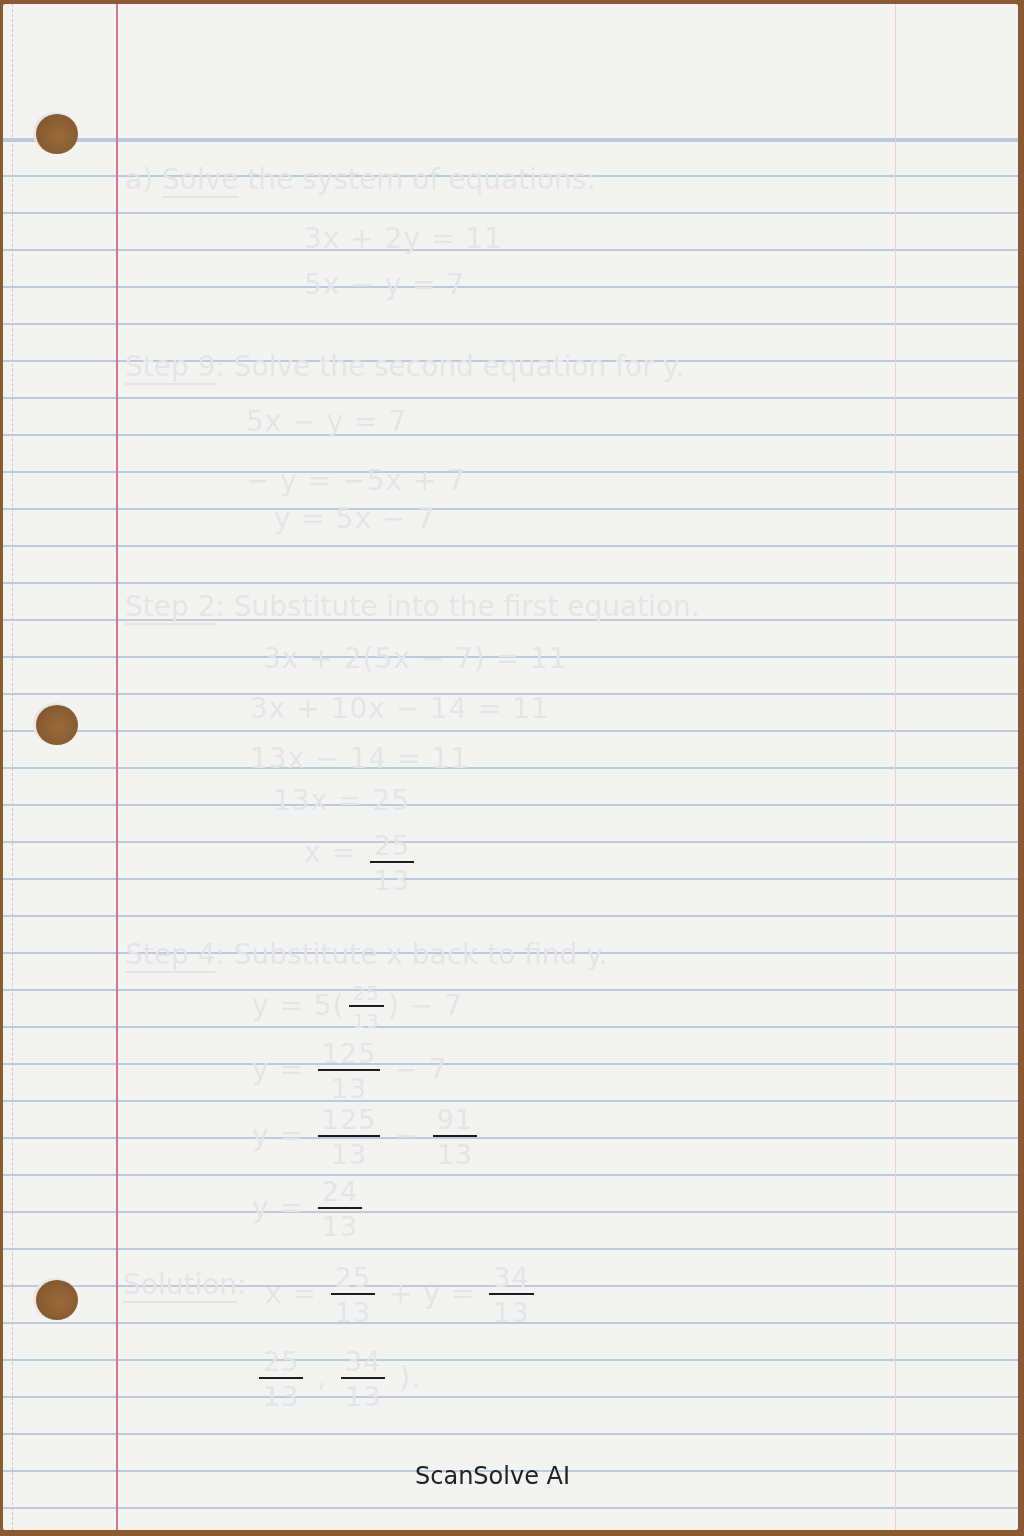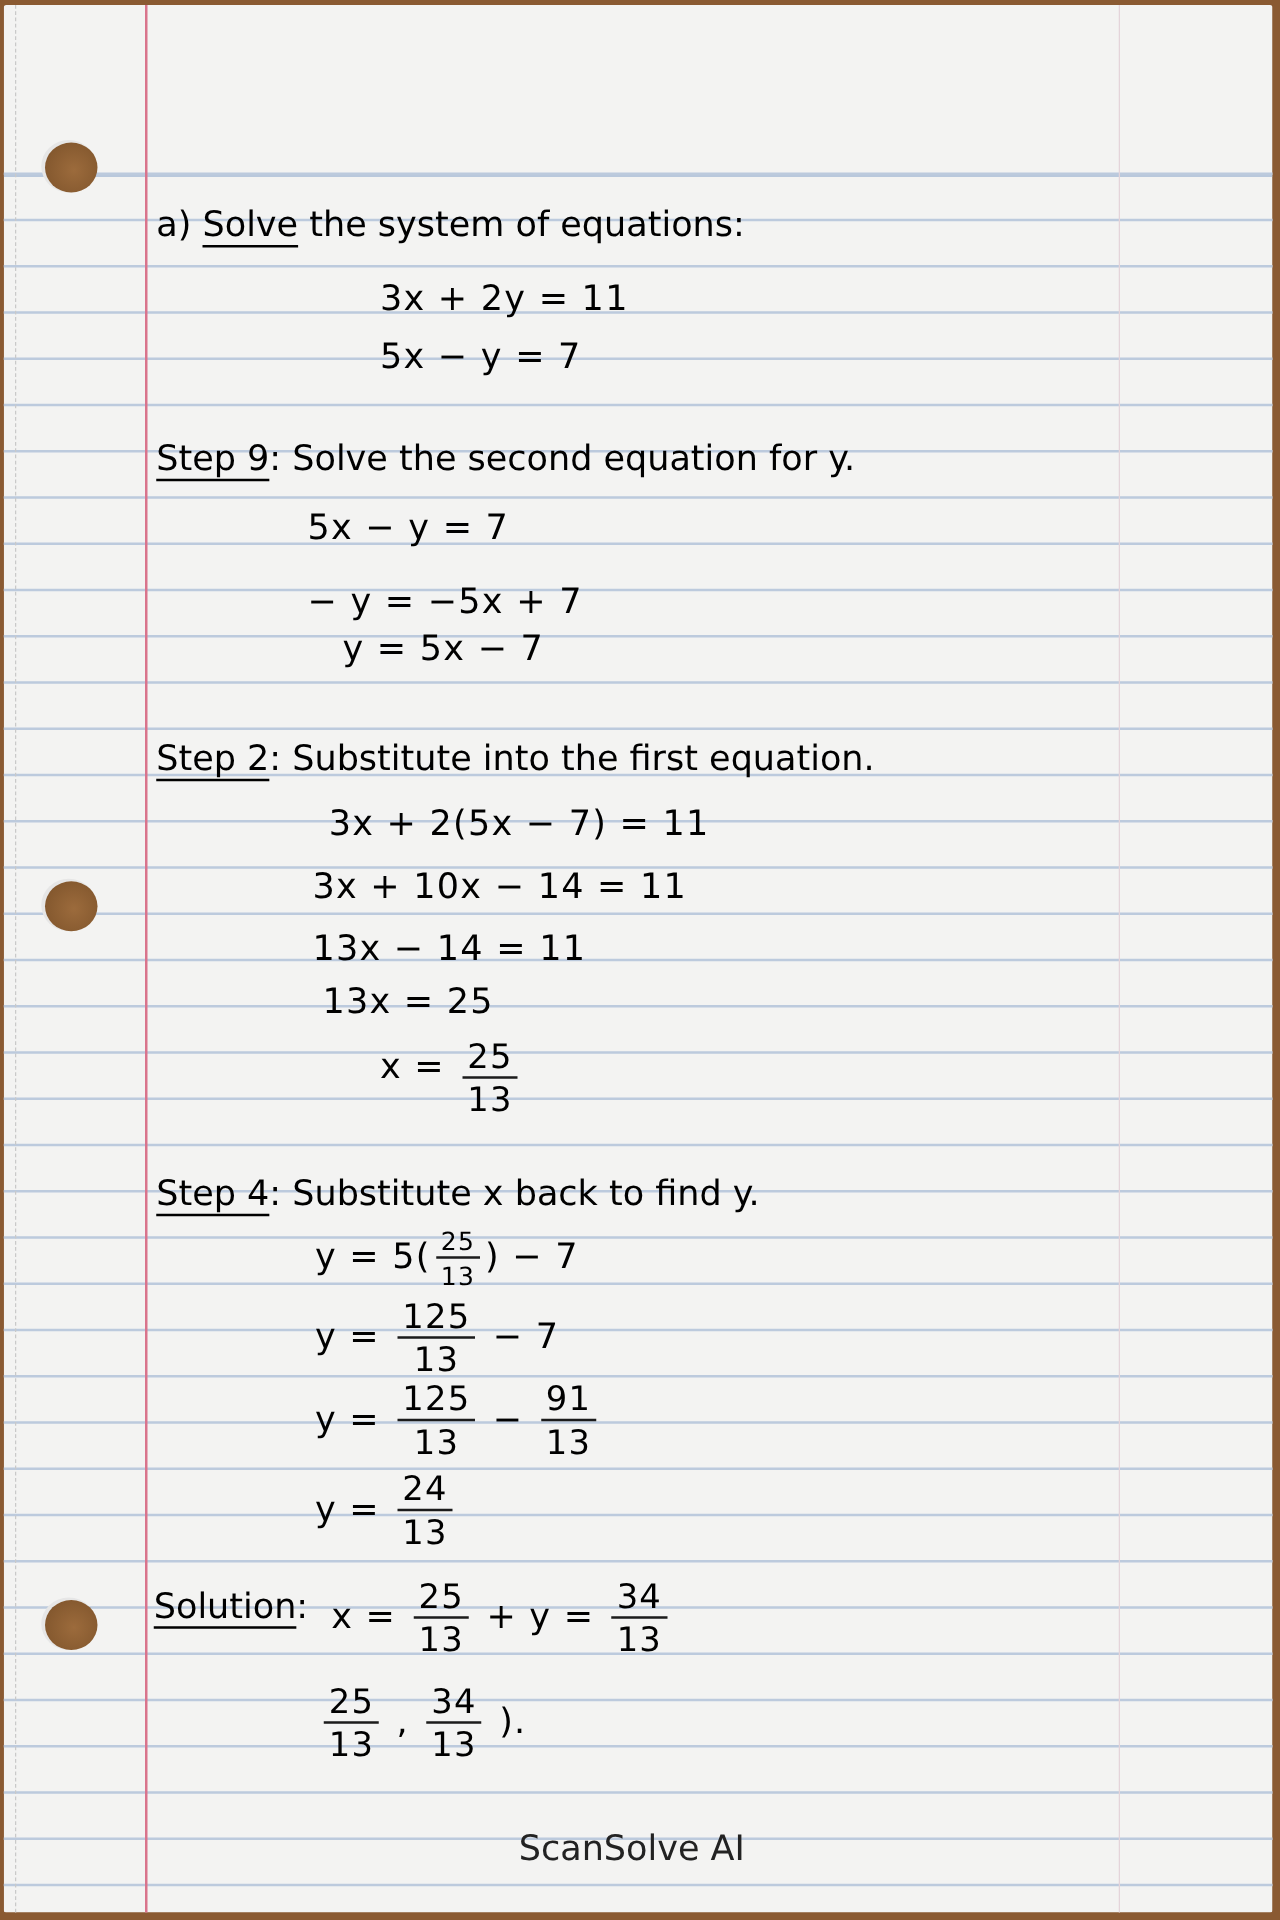--- a/index.html
+++ b/index.html
@@ -11,30 +11,30 @@
     border-radius:2px;
   }
   .rules { position:absolute; left:0; top:0; width:100%; height:100%; }
   .rule { position:absolute; left:0; right:0; height:2px; background:#bccadd; }
   .perf { position:absolute; left:9px; top:0; bottom:0; width:0; border-left:1px dashed #c9c9c9; }
   .margin-red { position:absolute; left:113px; top:0; bottom:0; width:2px; background:#d9748c; }
   .margin-right { position:absolute; left:892px; top:0; bottom:0; width:1px; background:#e4d4da; }
   .hole { position:absolute; width:42px; height:40px; border-radius:50%;
     background: radial-gradient(circle at 55% 55%, #9c6b3c 0%, #85592f 70%, #6e4623 100%);
     box-shadow: -2px -1px 0 1px #e6e6e6; }
-  .hw { position:absolute; color:#000000; font-family:"DejaVu Sans", sans-serif; white-space:nowrap; }
+  .hw { position:absolute; color:#e5e5e5; font-family:"DejaVu Sans", sans-serif; white-space:nowrap; }
   .lbl { text-decoration: underline; text-underline-offset:7px; text-decoration-thickness:2px; }
   .t-head { font-size:28px; }
   .t-eq { font-size:28px; letter-spacing:1px; }
   .frac { display:inline-block; vertical-align:middle; text-align:center; line-height:1; margin:0 4px; }
   .frac .num { display:block; border-bottom:2px solid #1b1b1b; padding:0 4px 2px; }
   .frac .den { display:block; padding-top:4px; }
   .frac.small { font-size:20px; }
   .frac.med { font-size:27px; }
-  .foot { font-size:28px; color:#222; }
+  .foot { font-size:24px; color:#222; }
 </style>
 </head>
 <body>
 
 <div class="paper">
   <div class="rules">
     <div class="rule" style="top:134px"></div>
     <div class="rule" style="top:171px"></div>
     <div class="rule" style="top:208px"></div>
     <div class="rule" style="top:245px"></div>
@@ -95,21 +95,21 @@
 <div class="hw t-eq" style="left:246px;top:405px">5x − y = 7</div>
 <div class="hw t-eq" style="left:246px;top:464px">− y =  −5x + 7</div>
 <div class="hw t-eq" style="left:274px;top:502px">y =  5x − 7</div>
 
 <div class="hw t-head" style="left:125px;top:590px">
   <span class="lbl">Step 2</span><span>: Substitute into the first equation.</span>
 </div>
 <div class="hw t-eq" style="left:263px;top:642px">3x + 2(5x − 7) = 11</div>
 <div class="hw t-eq" style="left:250px;top:692px">3x + 10x − 14  =  11</div>
 <div class="hw t-eq" style="left:250px;top:742px">13x − 14 = 11</div>
-<div class="hw t-eq" style="left:258px;top:784px">13x  =  25</div>
+<div class="hw t-eq" style="left:273px;top:784px">13x  =  25</div>
 <div class="hw t-eq" style="left:304px;top:832px">
   <span style="vertical-align:top;position:relative;top:4px">x  =</span>
   <span class="frac med"><span class="num">25</span><span class="den">13</span></span>
 </div>
 
 <div class="hw t-head" style="left:125px;top:938px">
   <span class="lbl">Step 4</span><span>: Substitute x back to find y.</span>
 </div>
 <div class="hw t-eq" style="left:252px;top:983px">
   <span>y = 5(</span><span class="frac small"><span class="num">25</span><span class="den">13</span></span><span>) − 7</span>

